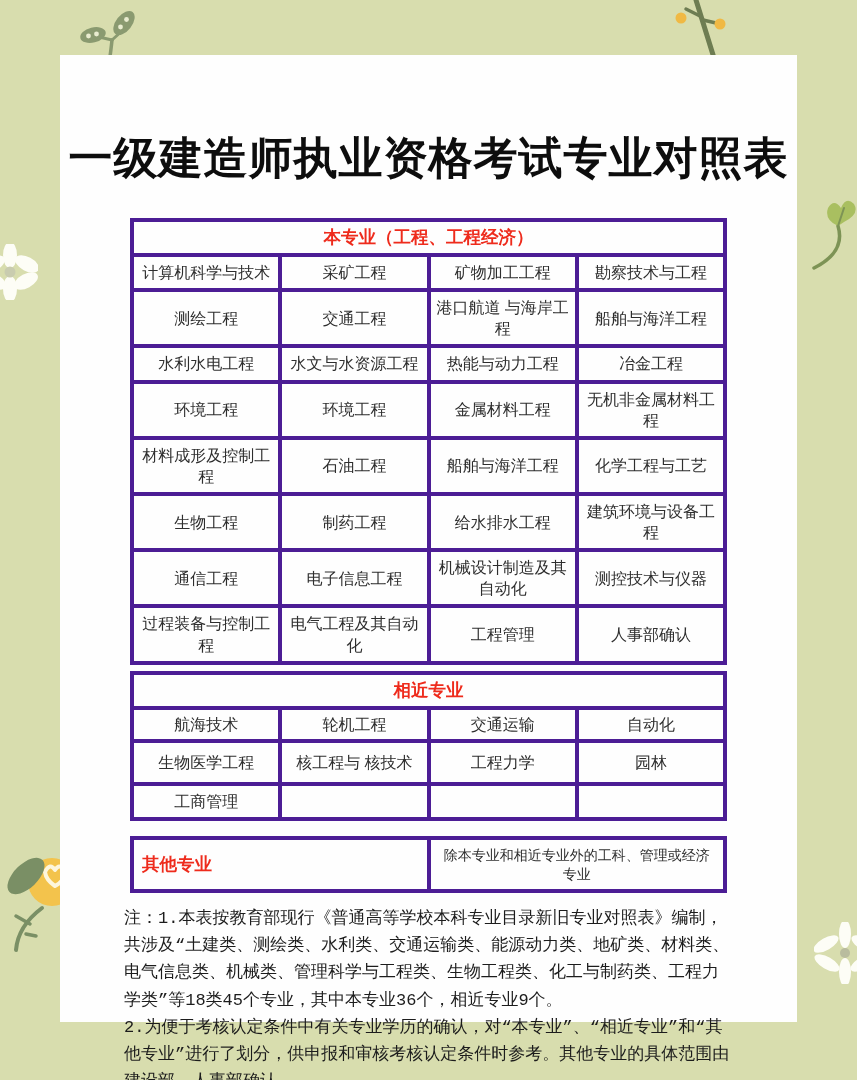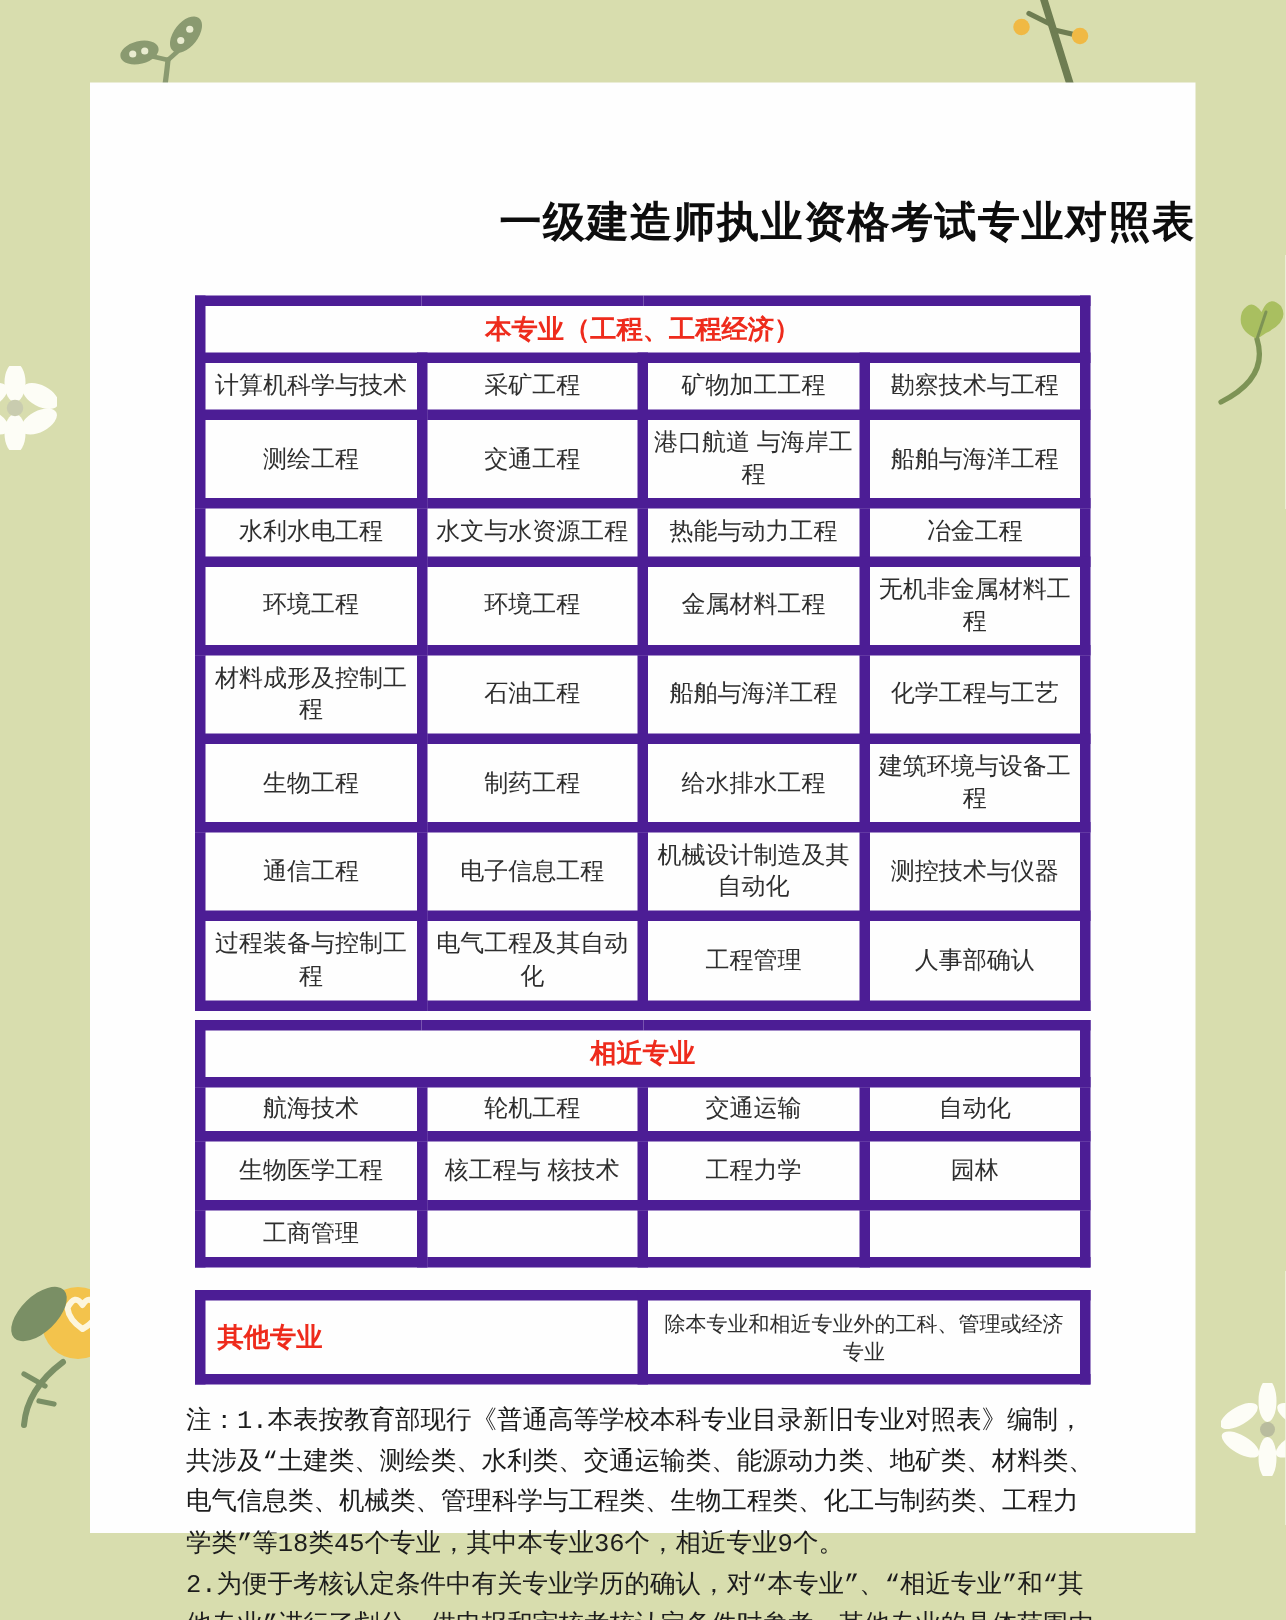--- a/index.html
+++ b/index.html
@@ -12,37 +12,37 @@
     color:#2b2b2b;
   }
   .decoration { position:absolute; z-index:0; }
   .card {
     position:absolute; z-index:1;
     left:60px; top:55px; width:737px; height:967px;
     background:#fefefe;
   }
   .title {
     padding-top:74px;
-    text-align:right;
-    font-size:28px;
+    text-align:center;
+    font-size:44px;
     font-weight:900;
     letter-spacing:1px;
     color:#0d0d0d;
   }
   table {
     border-collapse:collapse;
     width:597px;
     margin:0 auto;
     table-layout:fixed;
   }
   .tbl-main { margin-top:30px; }
   .tbl-similar { margin-top:6px; }
   .tbl-other { margin-top:15px; }
   td {
-    border:7px solid #4c1d95;
+    border:4px solid #4c1d95;
     text-align:center;
     vertical-align:middle;
     font-size:16px;
     line-height:1.32;
     padding:5px 4px;
     color:#2e2e2e;
     word-break:break-all;
   }
   .tbl-main td, .tbl-similar td { width:25%; }
   td.section-header {

